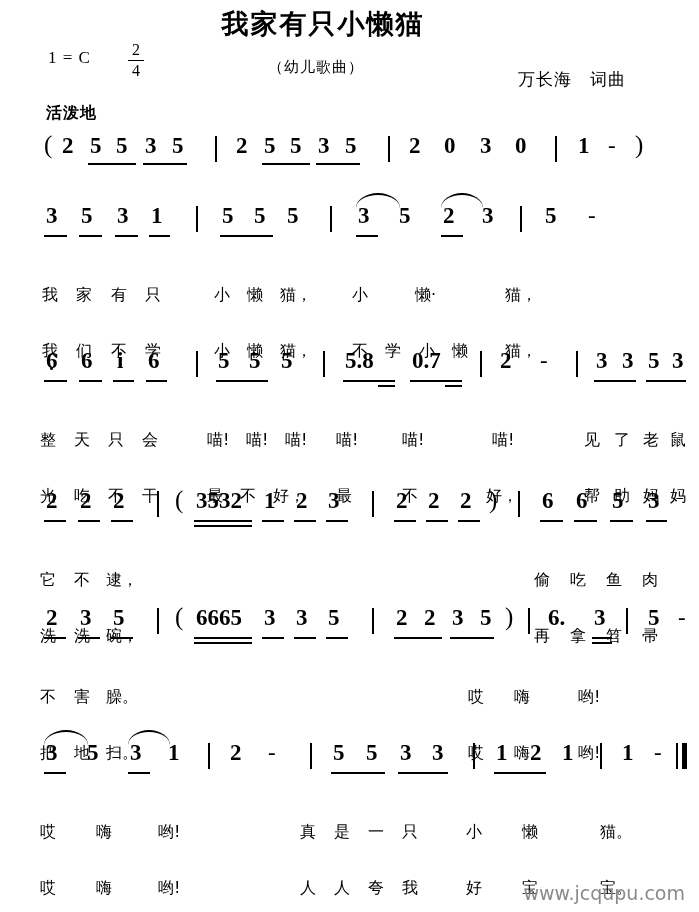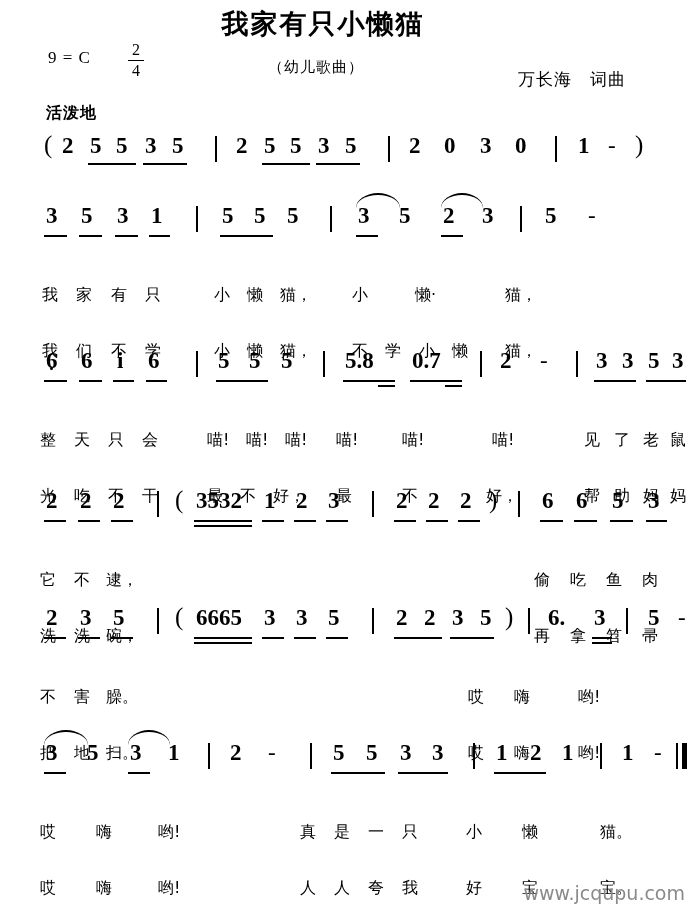--- a/index.html
+++ b/index.html
@@ -157,21 +157,21 @@
   }
 </style>
 </head>
 <body>
 
 <div class="sheet">
 
   <div class="title">我家有只小懒猫</div>
 
   <div class="keysig">
-    <span>9 = C</span>
+    <span>1 = C</span>
   </div>
 
   <div class="meter">
     <span class="num">2</span>
     <span class="bar"></span>
     <span class="den">4</span>
   </div>
 
   <div class="subtitle">（幼儿歌曲）</div>
   <div class="composer">万长海　词曲</div>

